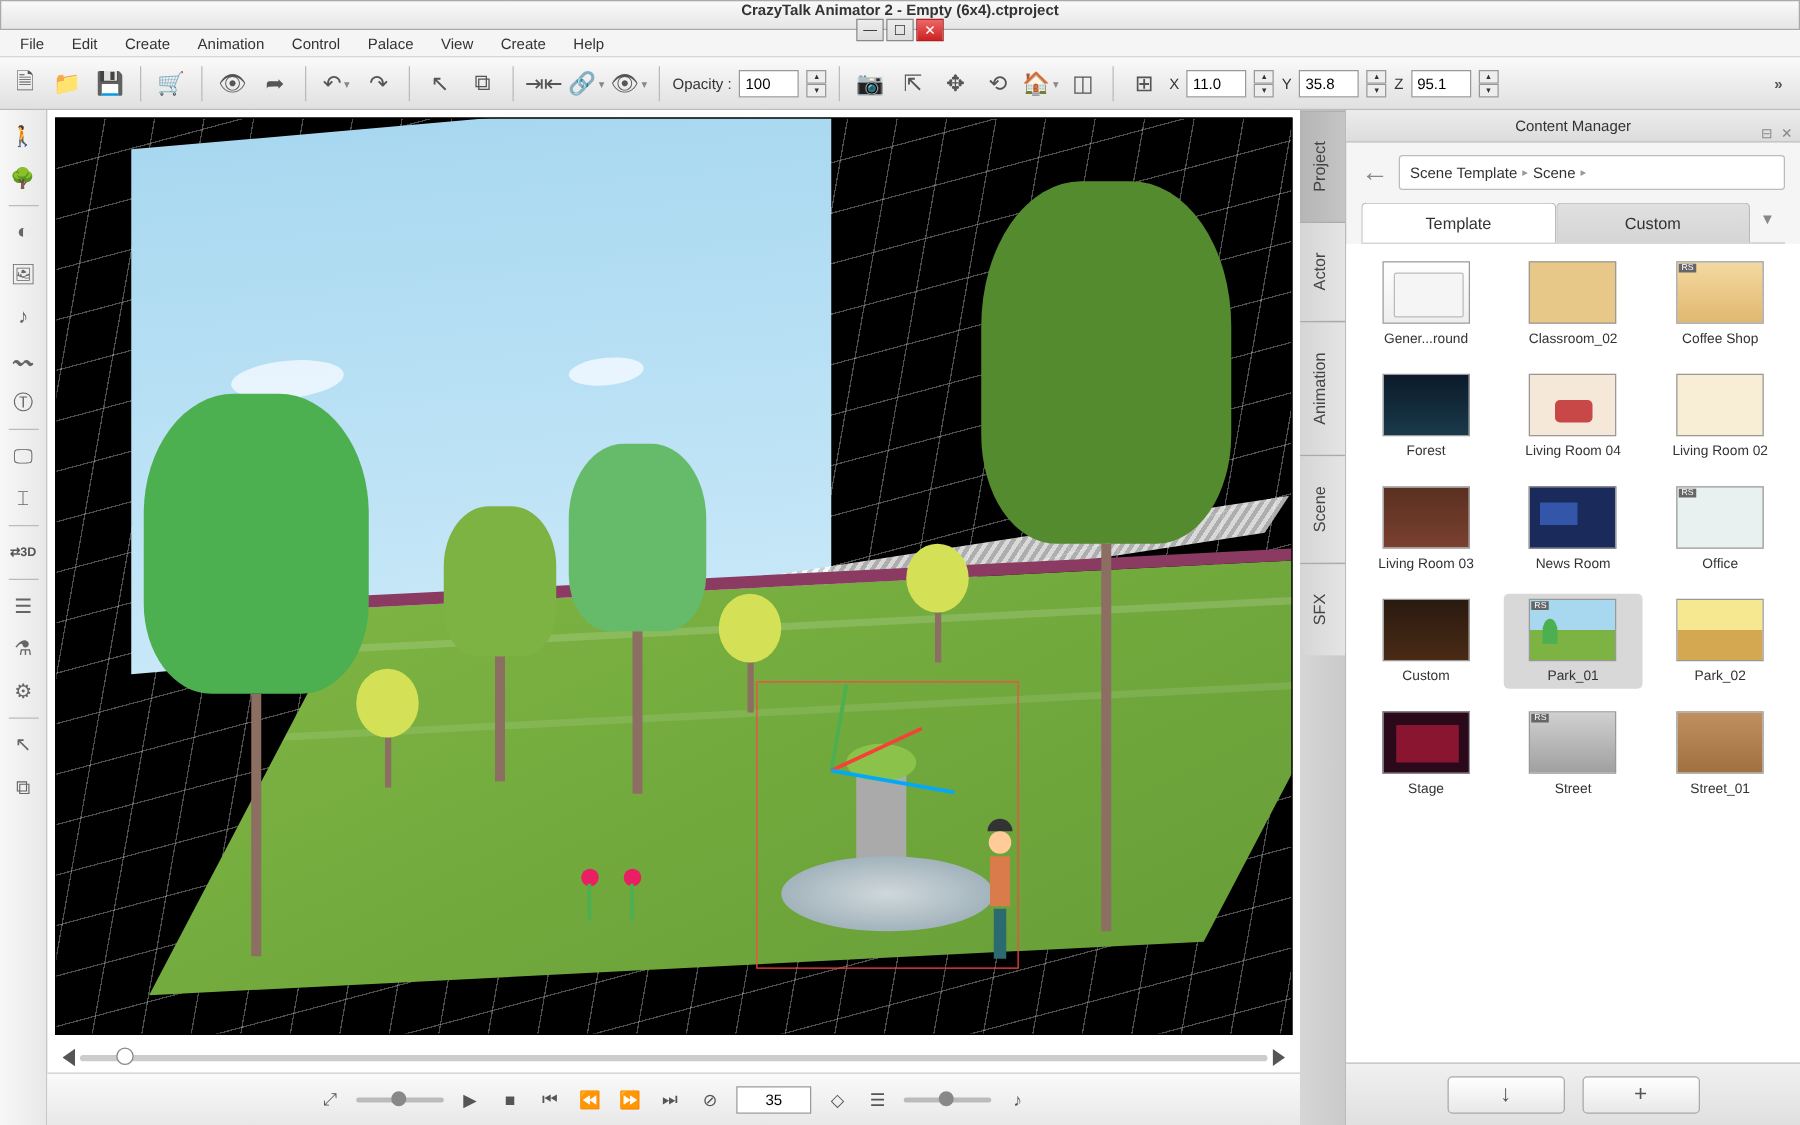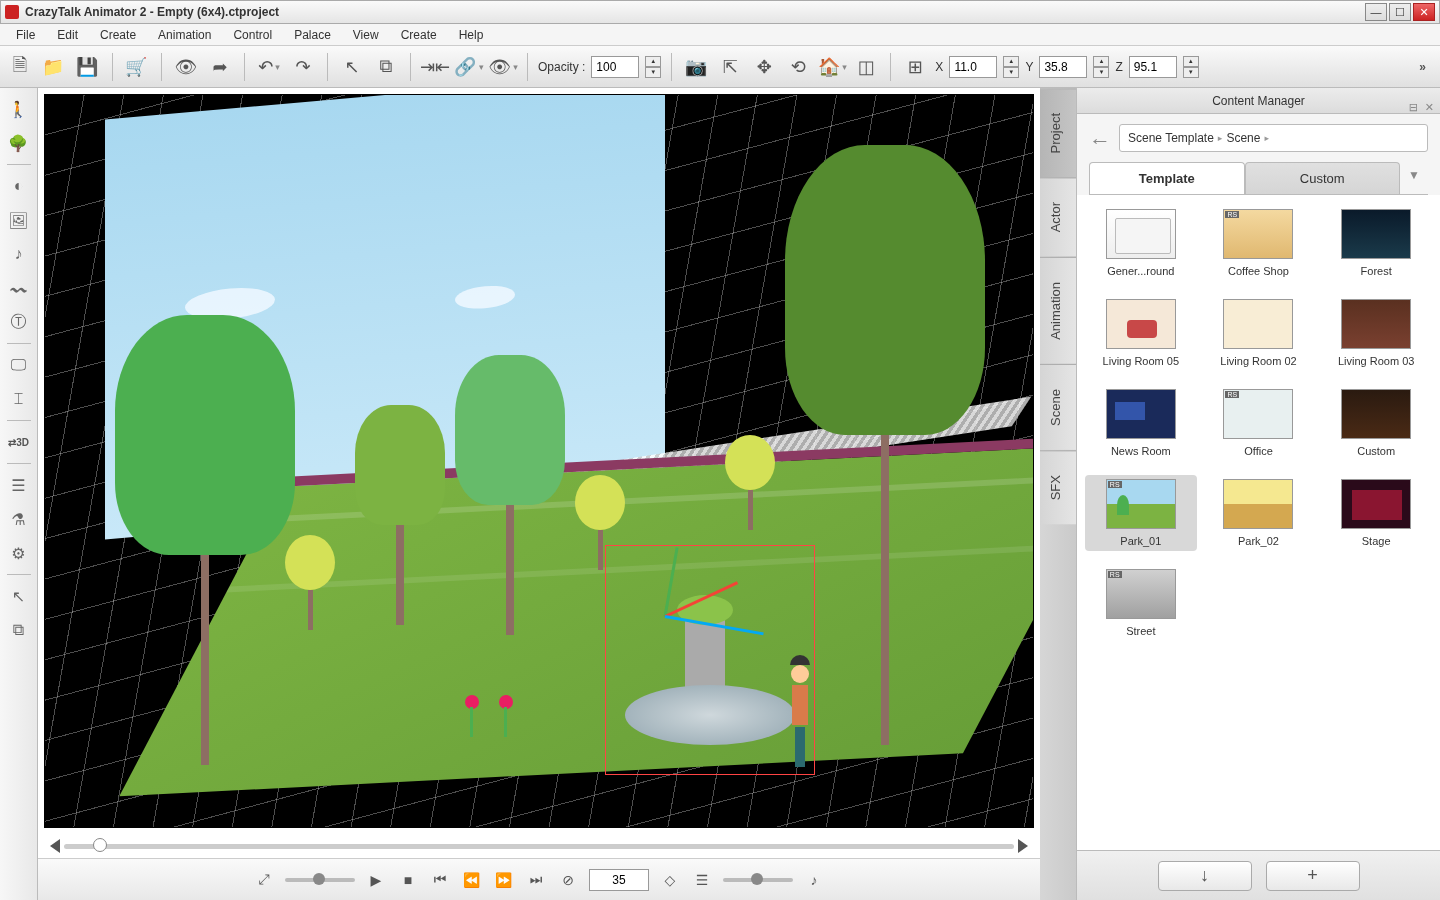--- a/index.html
+++ b/index.html
@@ -1,17 +1,17 @@
 <!DOCTYPE html>
 <html><head>
 <meta charset="utf-8">
 <style>
 * { box-sizing: border-box; margin: 0; padding: 0; }
 body { font-family: Tahoma, Arial, sans-serif; font-size: 12px; background: #f0f0f0; width: 1440px; height: 900px; overflow: hidden; color: #333; }
-.titlebar { height: 24px; background: linear-gradient(#fafafa,#e5e5e5); border: 1px solid #aaa; display: flex; align-items: center; padding: 0 4px; }
+.titlebar { height: 24px; background: linear-gradient(#fafafa,#e5e5e5); border: 1px solid #aaa; display: flex; align-items: center; padding: 0 4px; flex-direction: column; }
 .titlebar .app-icon { width: 14px; height: 14px; background: #c22; margin-right: 6px; border-radius: 2px; }
 .titlebar .title { font-weight: bold; flex: 0 0 auto; }
 .titlebar .spacer { flex: 1; }
 .win-btns { display: flex; gap: 2px; }
 .win-btn { width: 22px; height: 18px; border: 1px solid #888; display: flex; align-items: center; justify-content: center; font-size: 11px; background: linear-gradient(#eee,#ddd); cursor: pointer; }
 .win-btn.close { background: linear-gradient(#e66,#c22); color: #fff; border-color: #a22; }
 .menubar { height: 22px; background: #f5f5f5; border-bottom: 1px solid #ccc; display: flex; align-items: center; padding: 0 6px; gap: 2px; }
 .menubar span { padding: 2px 10px; cursor: pointer; }
 .toolbar { height: 42px; background: linear-gradient(#fafafa,#e0e0e0); border-bottom: 1px solid #bbb; display: flex; align-items: center; padding: 0 6px; gap: 6px; }
 .tb-btn { width: 28px; height: 28px; display: flex; align-items: center; justify-content: center; color: #555; font-size: 18px; border-radius: 3px; cursor: pointer; }
@@ -84,21 +84,21 @@
 .cm-body { flex:1; background:#f5f5f5; display:flex; flex-direction:column; border-left:1px solid #bbb;}
 .cm-header { height:26px; background:linear-gradient(#ececec,#dcdcdc); border-bottom:1px solid #bbb; text-align:center; line-height:26px; font-size:12px; color:#333; position:relative;}
 .cm-header .pin{position:absolute;right:22px;top:6px;color:#888;font-size:11px;cursor:pointer;}
 .cm-header .x{position:absolute;right:6px;top:6px;color:#888;font-size:11px;cursor:pointer;}
 .cm-nav { padding: 10px 12px; display:flex; align-items:center; gap:8px;}
 .cm-back {font-size:22px;color:#888;cursor:pointer;}
 .cm-bread { flex:1; height:28px; border:1px solid #bbb; border-radius:3px; background:#fff; display:flex; align-items:center; padding:0 8px; font-size:12px; gap:4px;}
 .cm-bread .sep{color:#999;font-size:9px;}
 .cm-tabs { display:flex; border-bottom:1px solid #bbb; margin: 0 12px;}
 .cm-tab { flex:1; text-align:center; padding:8px 0; background:linear-gradient(#e0e0e0,#d5d5d5); border:1px solid #bbb; border-bottom:none; font-size:13px; cursor:pointer; border-radius:4px 4px 0 0;}
-.cm-tab.active { background:#fff; font-weight:bold;}
+.cm-tab.active { background:#fff; font-weight:normal;}
 .cm-opts{width:28px;text-align:center;color:#888;padding-top:6px;cursor:pointer;}
 .cm-grid { flex:1; overflow-y:auto; padding:10px 8px; background:#fff; display:grid; grid-template-columns:repeat(3,1fr); gap:14px 6px; align-content:start;}
 .cm-item { text-align:center; font-size:11px; color:#333; cursor:pointer; padding:4px; border-radius:4px;}
 .cm-item.selected { background:#d8d8d8; }
 .cm-thumb { width:70px; height:50px; margin:0 auto 6px; border:1px solid #999; background:#ddd; display:flex; align-items:center; justify-content:center; font-size:9px; color:#aaa; position:relative; overflow:hidden;}
 .cm-thumb .rs{position:absolute;left:1px;top:1px;background:#666;color:#fff;font-size:7px;padding:0 2px;}
 .th-folder{background:linear-gradient(#fff,#eee);} .th-folder::before{content:'';position:absolute;left:8px;top:8px;width:54px;height:34px;background:#f5f5f5;border:1px solid #bbb;border-radius:2px;}
 .th-class{background:linear-gradient(#f0d090,#d4a860);} .th-class::after{content:'';position:absolute;left:15px;top:8px;width:40px;height:25px;background:#2a6b3c;}
 .th-class2{background:#e8c888;}
 .th-coffee{background:linear-gradient(#f4d9a0,#e0b870);}
@@ -337,32 +337,36 @@
         <div class="cm-tab active">Template</div>
         <div class="cm-tab">Custom</div>
         <div class="cm-opts">▼</div>
       </div>
       <div class="cm-grid" id="cm-grid">
           <div class="cm-item">
             <div class="cm-thumb th-folder"></div>
             <div>Gener...round</div>
           </div>
           <div class="cm-item">
+            <div class="cm-thumb th-class2"></div>
+            <div>Classroom_02</div>
+          </div>
+          <div class="cm-item">
             <div class="cm-thumb th-coffee">
               <div class="rs">RS</div>
             </div>
             <div>Coffee Shop</div>
           </div>
           <div class="cm-item">
             <div class="cm-thumb th-forest"></div>
             <div>Forest</div>
           </div>
           <div class="cm-item">
             <div class="cm-thumb th-lr1"></div>
-            <div>Living Room 05</div>
+            <div>Living Room 04</div>
           </div>
           <div class="cm-item">
             <div class="cm-thumb th-lr2"></div>
             <div>Living Room 02</div>
           </div>
           <div class="cm-item">
             <div class="cm-thumb th-lr3"></div>
             <div>Living Room 03</div>
           </div>
           <div class="cm-item">
@@ -392,20 +396,24 @@
           <div class="cm-item">
             <div class="cm-thumb th-stage"></div>
             <div>Stage</div>
           </div>
           <div class="cm-item">
             <div class="cm-thumb th-street">
               <div class="rs">RS</div>
             </div>
             <div>Street</div>
           </div>
+          <div class="cm-item">
+            <div class="cm-thumb th-street1"></div>
+            <div>Street_01</div>
+          </div>
         </div>
       <div class="cm-footer">
         <div class="cm-foot-btn">
             <span>↓</span>
           </div>
         <div class="cm-foot-btn">
             <span>+</span>
           </div>
       </div>
     </div>

